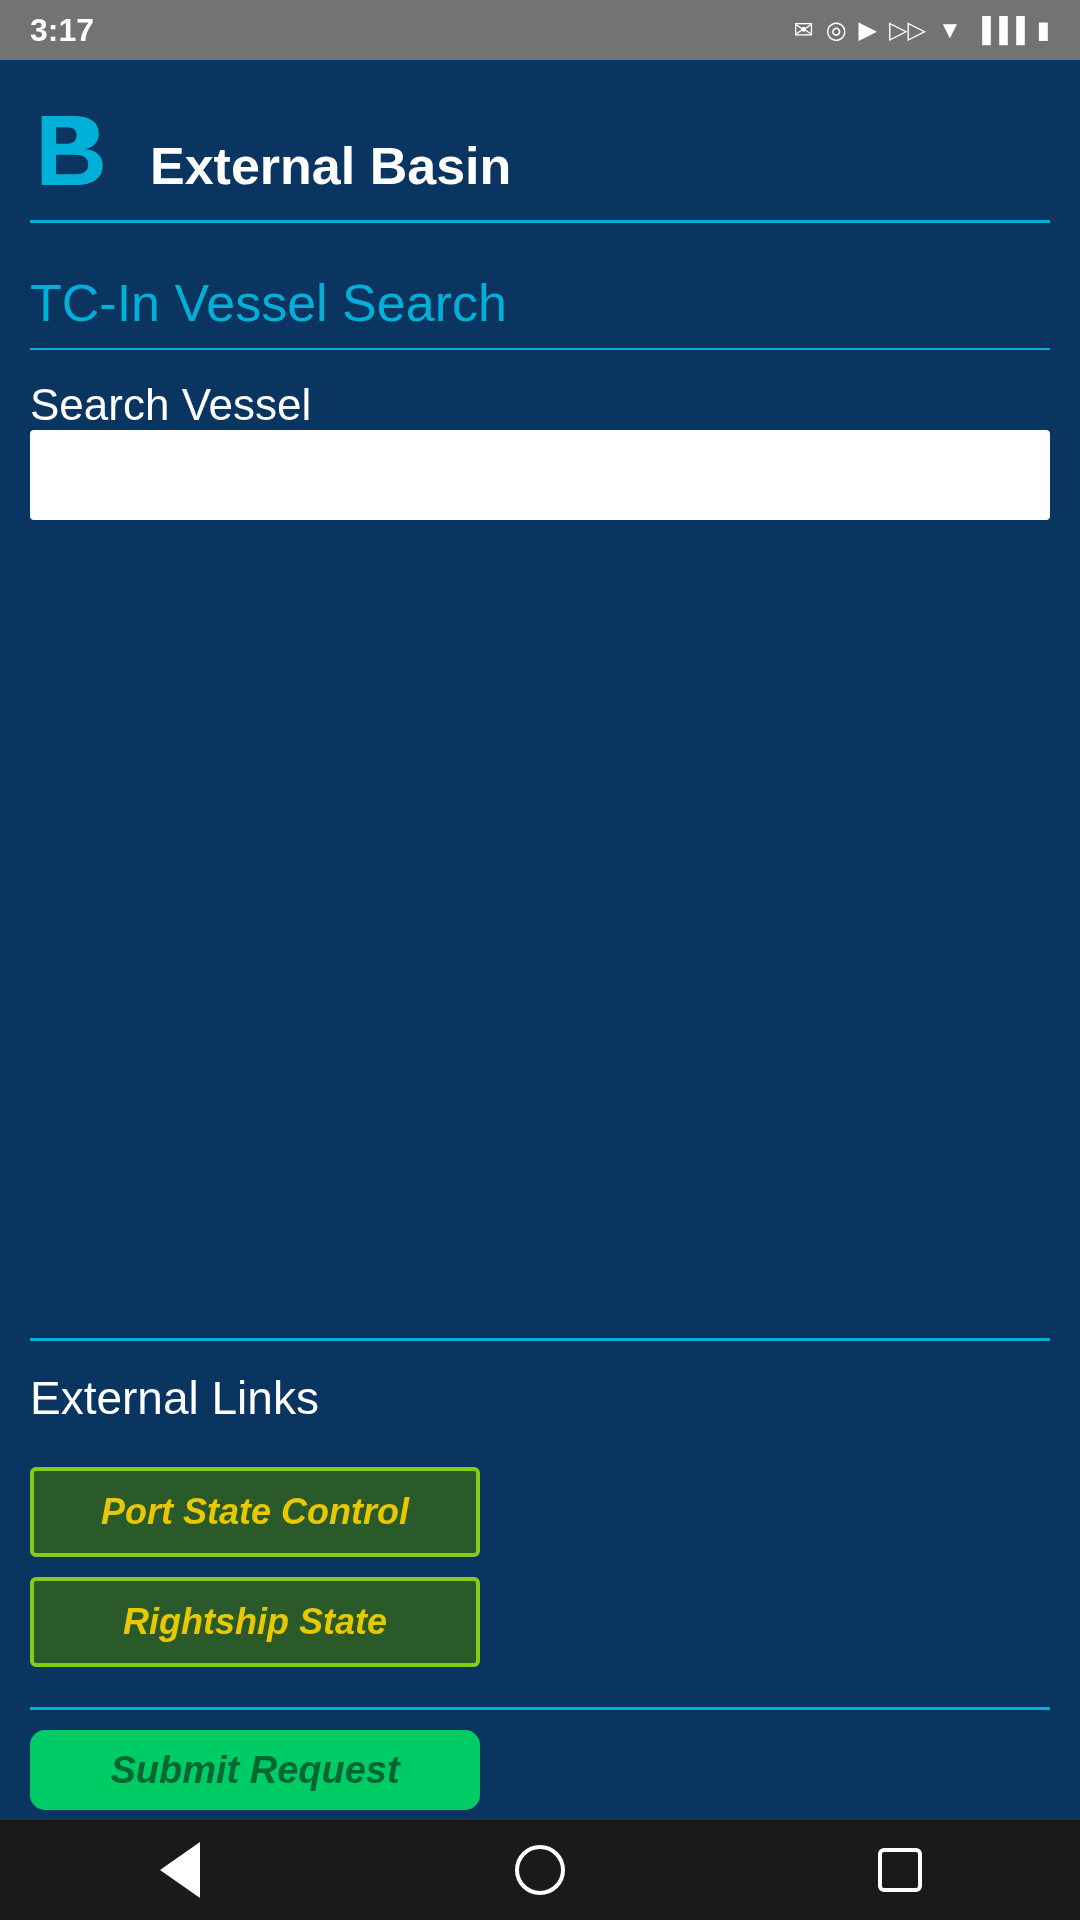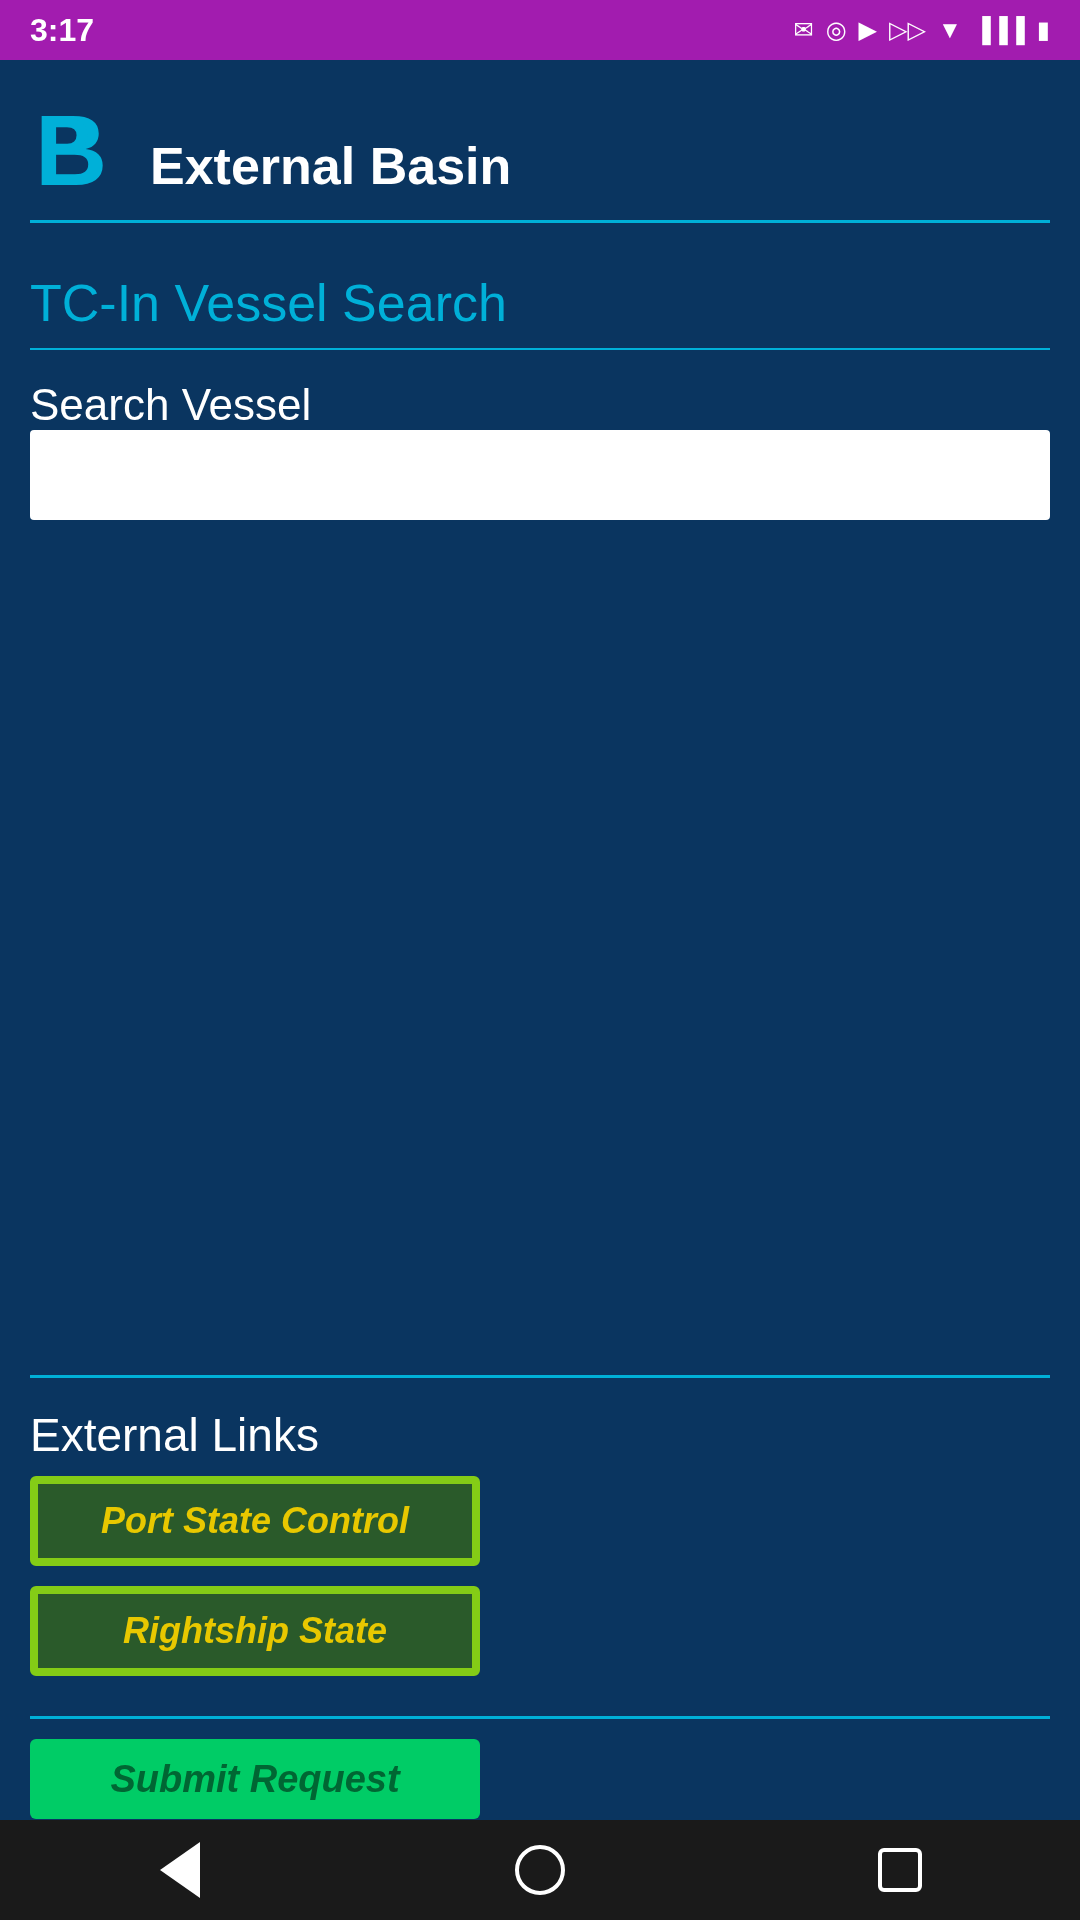--- a/index.html
+++ b/index.html
@@ -11,21 +11,21 @@
       background-color: #0a3560;
       font-family: 'Arial', sans-serif;
       color: #ffffff;
       display: flex;
       flex-direction: column;
       overflow: hidden;
     }
 
     
     .status-bar {
-      background-color: #a21caf;
+      background-color: #737373;
       height: 60px;
       display: flex;
       align-items: center;
       justify-content: space-between;
       padding: 0 30px;
       flex-shrink: 0;
     }
 
     .status-bar-time {
       font-size: 32px;
@@ -141,29 +141,29 @@
     }
 
     .external-links-section {
       padding: 0 0 20px 0;
     }
 
     .external-links-title {
       font-size: 46px;
       color: #ffffff;
       font-weight: 400;
-      margin-bottom: 14px;
+      margin-bottom: 42px;
     }
 
     .ext-link-btn {
       display: block;
       width: 450px;
       height: 90px;
       background-color: #2a5a2a;
-      border: 8px solid #84cc16;
+      border: 4px solid #84cc16;
       border-radius: 6px;
       margin-bottom: 20px;
       cursor: pointer;
       display: flex;
       align-items: center;
       justify-content: center;
       text-decoration: none;
     }
 
     .ext-link-btn span {
@@ -186,23 +186,23 @@
     }
 
     .submit-btn {
       display: flex;
       align-items: center;
       justify-content: center;
       width: 450px;
       height: 80px;
       background-color: #00cc66;
       border: none;
-      border-radius: 6px;
+      border-radius: 15px;
       cursor: pointer;
-      margin-bottom: 1px;
+      margin-bottom: 10px;
     }
 
     .submit-btn span {
       font-size: 38px;
       font-weight: bold;
       color: #006633;
       font-style: italic;
     }
 
     

